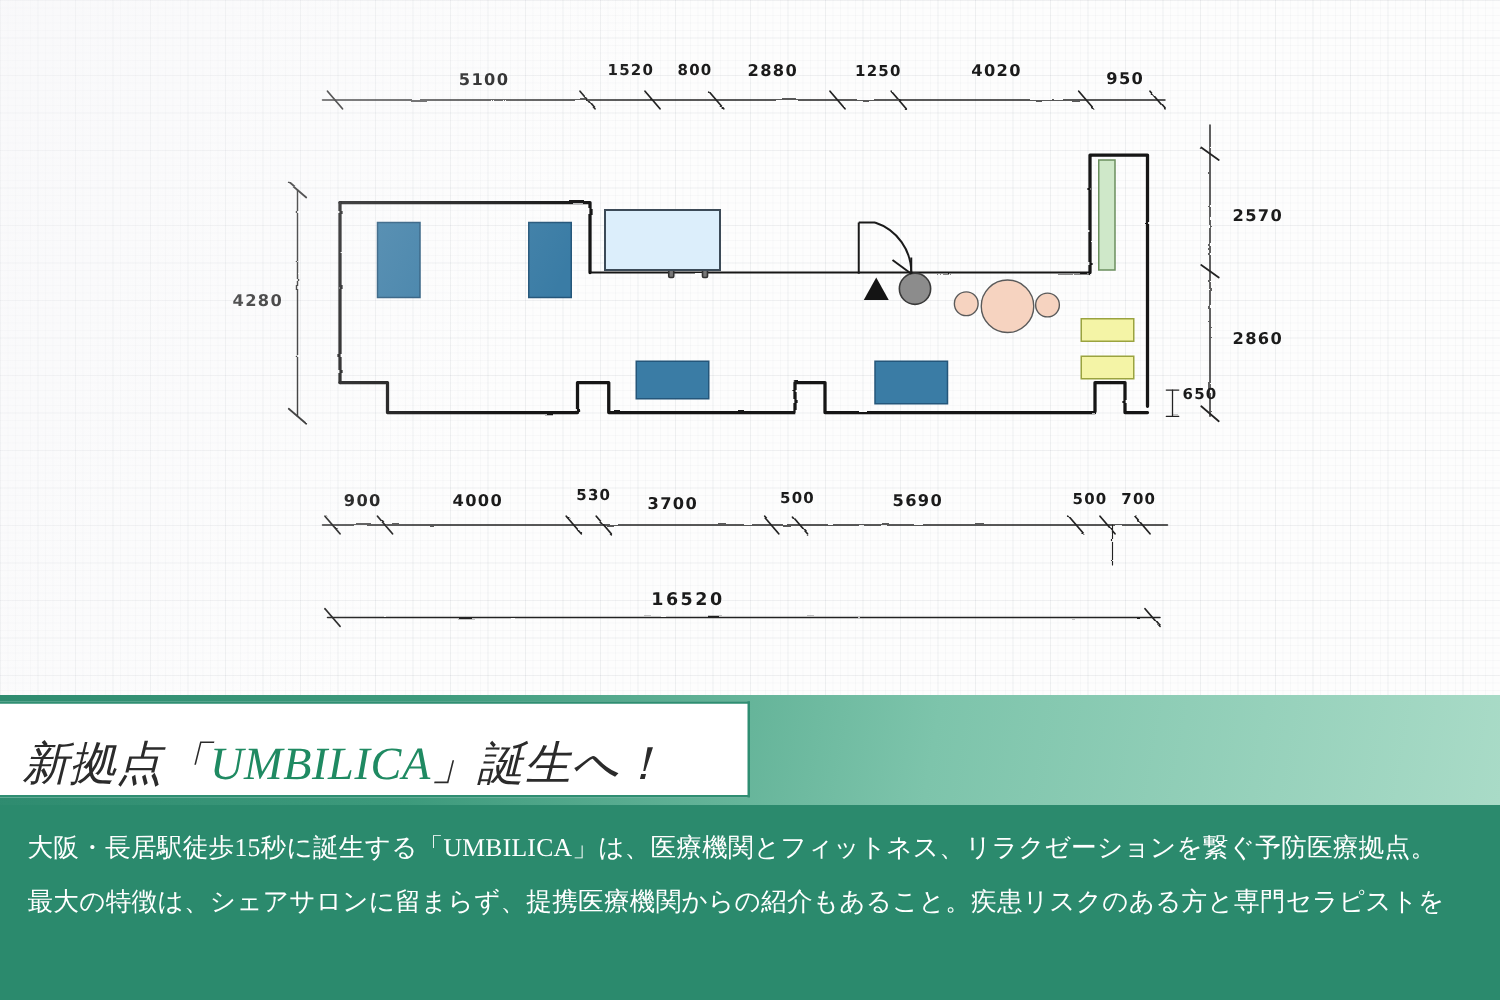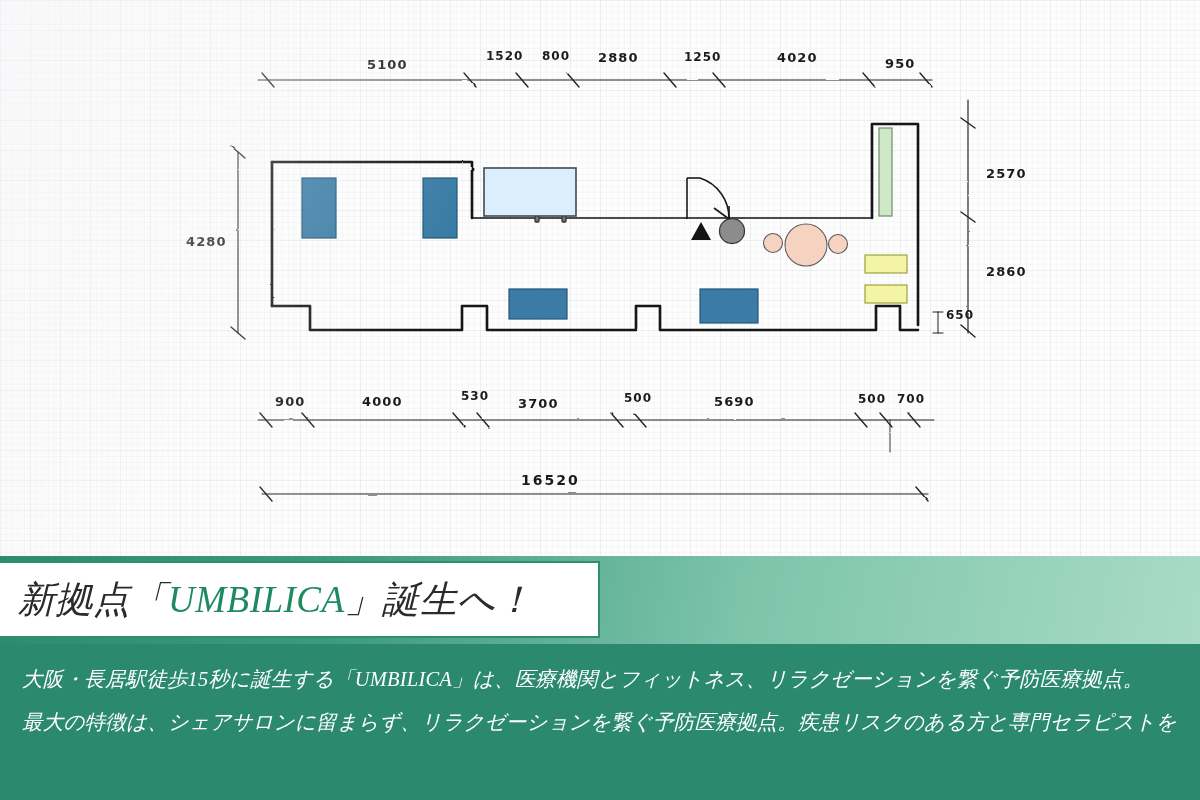--- a/index.html
+++ b/index.html
@@ -42,39 +42,39 @@
   
   #headline-band{
     position:absolute;left:0;top:556px;width:1200px;height:88px;
     background:linear-gradient(100deg,#2e8b6f 0%,#3d9a7c 28%,#7dc4ab 62%,#a9dbc7 100%);
   }
   #headline-box{
     position:absolute;left:0;top:561px;width:600px;height:77px;
     background:#ffffff;
     border:2px solid #2f8e72;border-left:none;
     box-sizing:border-box;
-    display:flex;align-items:center;
+    display:flex;align-items:flex-end;
   }
   #headline-text{
     font-family:"Liberation Serif", serif;
     font-style:italic;font-size:37px;color:#2b2b2b;
     padding-left:18px;letter-spacing:.5px;white-space:nowrap;
   }
   #headline-text .brand{color:#1f8a62;}
 
   
   #body-band{
     position:absolute;left:0;top:644px;width:1200px;height:156px;
     background:#2b8a6d;
     padding:14px 22px 0 22px;box-sizing:border-box;
   }
   .body-line{
     font-family:"Liberation Serif", serif;
     font-size:20.5px;color:#ffffff;line-height:43px;
-    white-space:nowrap;letter-spacing:.2px;font-style:italic;
+    white-space:nowrap;letter-spacing:.2px;
   }
 </style>
 </head>
 <body>
 
 <div id="page">
 
   <div id="sheet">
 
     <svg id="plan-svg" width="1200" height="556">
@@ -217,16 +217,16 @@
     <div class="dim s" style="left:946px;top:308px;">650</div>
   </div>
 
   <div id="headline-band"></div>
   <div id="headline-box">
     <div id="headline-text"><span>新拠点「</span><span class="brand">UMBILICA</span><span>」誕生へ！</span></div>
   </div>
 
   <div id="body-band">
     <div class="body-line">大阪・長居駅徒歩15秒に誕生する「UMBILICA」は、医療機関とフィットネス、リラクゼーションを繋ぐ予防医療拠点。</div>
-    <div class="body-line">最大の特徴は、シェアサロンに留まらず、リラクゼーションを繋ぐ予防医療拠点。疾患リスクのある方と専門セラピストを</div>
+    <div class="body-line">最大の特徴は、シェアサロンに留まらず、提携医療機関からの紹介もあること。疾患リスクのある方と専門セラピストを</div>
   </div>
 
 </div>
 
 </body></html>

